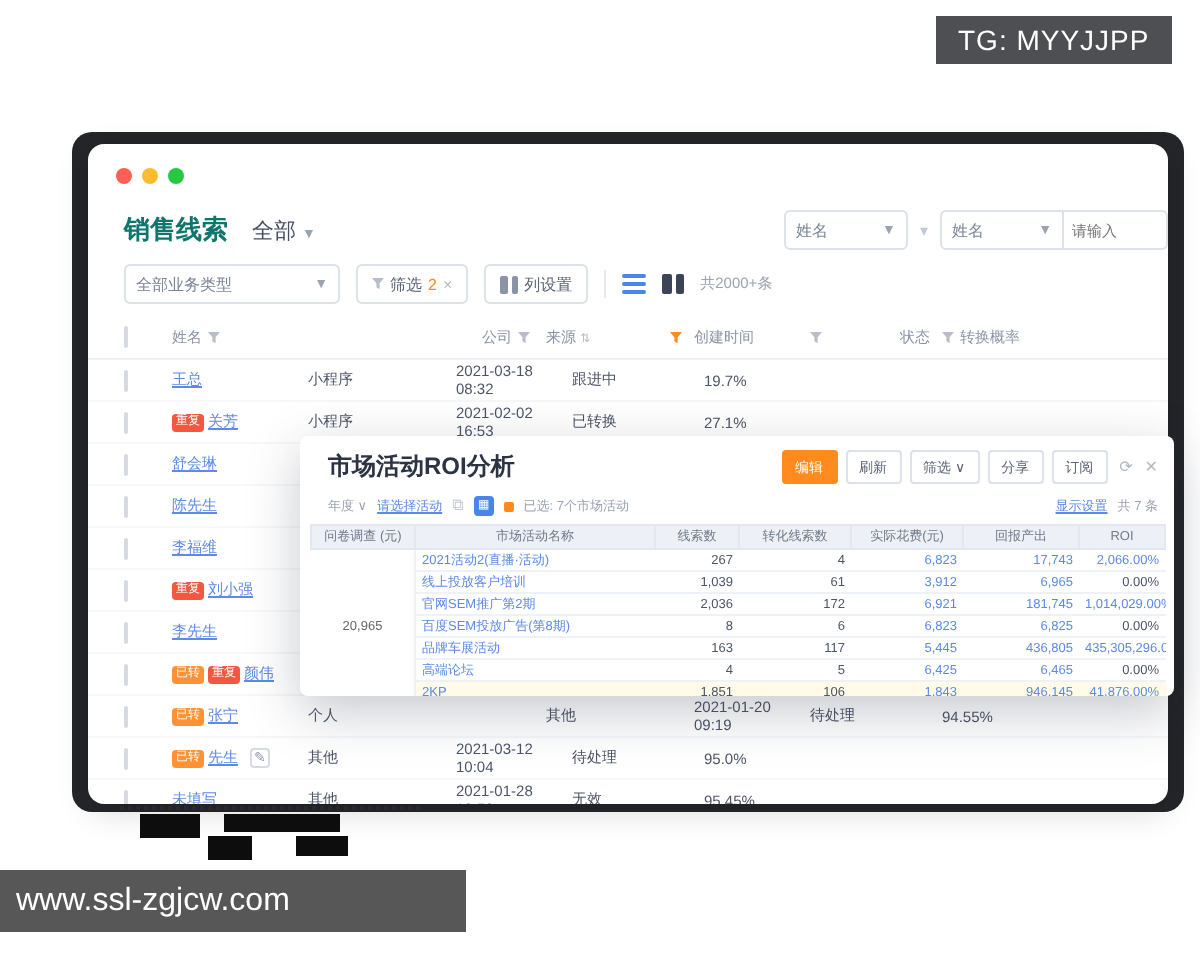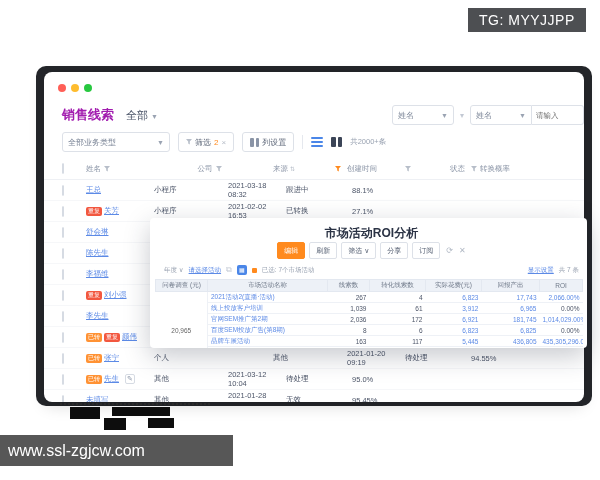--- a/index.html
+++ b/index.html
@@ -17,21 +17,21 @@
   .frame { left:36px; top:66px; width:556px; height:340px; background:#24262a;
     border-radius:10px; }
   .card { left:44px; top:72px; width:540px; height:330px; background:#fff;
     border-radius:8px; box-shadow:0 4px 16px rgba(0,0,0,.15); overflow:hidden; }
   .lights { left:14px; top:12px; display:flex; gap:5px; }
   .light { width:8px; height:8px; border-radius:50%; }
   .l-red{background:#ff5f57}.l-yel{background:#febc2e}.l-grn{background:#28c840}
 
   
   .page-head { left:18px; top:34px; display:flex; align-items:center; gap:12px; }
-  .page-title { font-size:13px; font-weight:bold; color:#a21caf; }
+  .page-title { font-size:13px; font-weight:bold; color:#0f766e; }
   .scope { font-size:11px; color:#454f63; }
   .chev { color:#9aa3b2; font-size:7px; margin-left:3px; }
   .search-area { right:0; top:33px; display:flex; align-items:center; gap:6px; }
   .sel { height:20px; border:1px solid #dde1e8; border-radius:3px; background:#fff;
     font-size:8px; color:#7a8496; display:flex; align-items:center;
     justify-content:space-between; padding:0 5px; width:62px; }
   .mini-ic { color:#c3c9d4; font-size:8px; }
   .srch-input { height:20px; width:52px; border:1px solid #dde1e8; border-left:none;
     border-radius:0 3px 3px 0; font-size:7.5px; color:#7a8496; padding:0 4px; outline:none; }
   .sel.joined { border-radius:3px 0 0 3px; }
@@ -66,21 +66,21 @@
   .lnk { color:#5c8ae6;text-decoration:underline; }
   .badge { display:inline-block; font-size:6px; line-height:1; color:#fff;
     padding:1.5px 2px; border-radius:2px; white-space:nowrap; }
   .b-orange{background:#ff9234}.b-red{background:#f2573f}
   .edit-ic { display:inline-block; font-size:7px; color:#8a94a6;
     border:1px solid #d6dbe3; border-radius:2px; padding:0 1px; margin-left:4px; }
 
   
   .roi { left:150px; top:218px; width:437px; height:130px; background:#fff;
     border-radius:4px; box-shadow:0 8px 26px rgba(30,40,60,.25); z-index:5; overflow:hidden; }
-  .roi-head { display:flex; align-items:center; padding:7px 8px 4px 14px;flex-direction:column; }
+  .roi-head { display:flex; align-items:flex-start; padding:7px 8px 4px 14px; }
   .roi-title { font-size:12px; font-weight:bold; color:#2b3345; flex:1; }
   .roi-btns { display:flex; align-items:center; gap:4px; }
   .rbtn { font-size:7px; padding:2.5px 6px; border-radius:2px; border:1px solid #dde1e8;
     color:#5a6476; background:#fff; white-space:nowrap; }
   .rbtn.primary { background:#ff8a1e; border-color:#ff8a1e; color:#fff; }
   .roi-ic { font-size:8px; color:#b0b8c4; margin-left:2px; }
   .roi-toolbar { display:flex; align-items:center; gap:5px; padding:2px 8px 4px 14px;
     font-size:6.5px; color:#9aa3b2; }
   .blue-sq { width:10px; height:10px; background:#4a86e8; border-radius:2px; color:#fff;
     font-size:6px; text-align:center; line-height:10px; }
@@ -169,21 +169,21 @@
 
   <div class="abs mtable">
     <div class="mrow mhead">
       <span class="c0"><span class="cb"></span></span>
       <span class="c1 hcell">
           <span>姓名</span>
         <svg class="funnel" viewBox="0 0 6 6">
             <path d="M0 0h6L3.8 2.6v3L2.2 4.6V2.6z"></path>
           </svg>
         </span>
-      <span class="c2 hcell" style="justify-content:center;padding-right:8px">
+      <span class="c2 hcell" style="justify-content:flex-end;padding-right:8px">
           <span>公司</span>
         <svg class="funnel" viewBox="0 0 6 6">
             <path d="M0 0h6L3.8 2.6v3L2.2 4.6V2.6z"></path>
           </svg>
         </span>
       <span class="c3 hcell" style="justify-content:space-between;padding-right:6px">
           <span><span>来源</span> <span class="sort">⇅</span></span>
         <svg class="funnel orange" viewBox="0 0 6 6">
             <path d="M0 0h6L3.8 2.6v3L2.2 4.6V2.6z"></path>
           </svg>
@@ -206,21 +206,21 @@
     </div>
 
     <div class="mrow">
       <span class="c0"><span class="cb"></span></span>
       <span class="c1">
           <span class="lnk">王总</span>
         </span>
       <span class="c3">小程序</span>
       <span class="c4">2021-03-18 08:32</span>
       <span class="c5">跟进中</span>
-      <span class="c6">88.1%</span>
+      <span class="c6">19.7%</span>
     </div>
     <div class="mrow">
       <span class="c0"><span class="cb"></span></span>
       <span class="c1">
           <span class="badge b-red">重复</span>
           <span class="lnk">关芳</span>
         </span>
       <span class="c3">小程序</span>
       <span class="c4">2021-02-02 16:53</span>
       <span class="c5">已转换</span>

